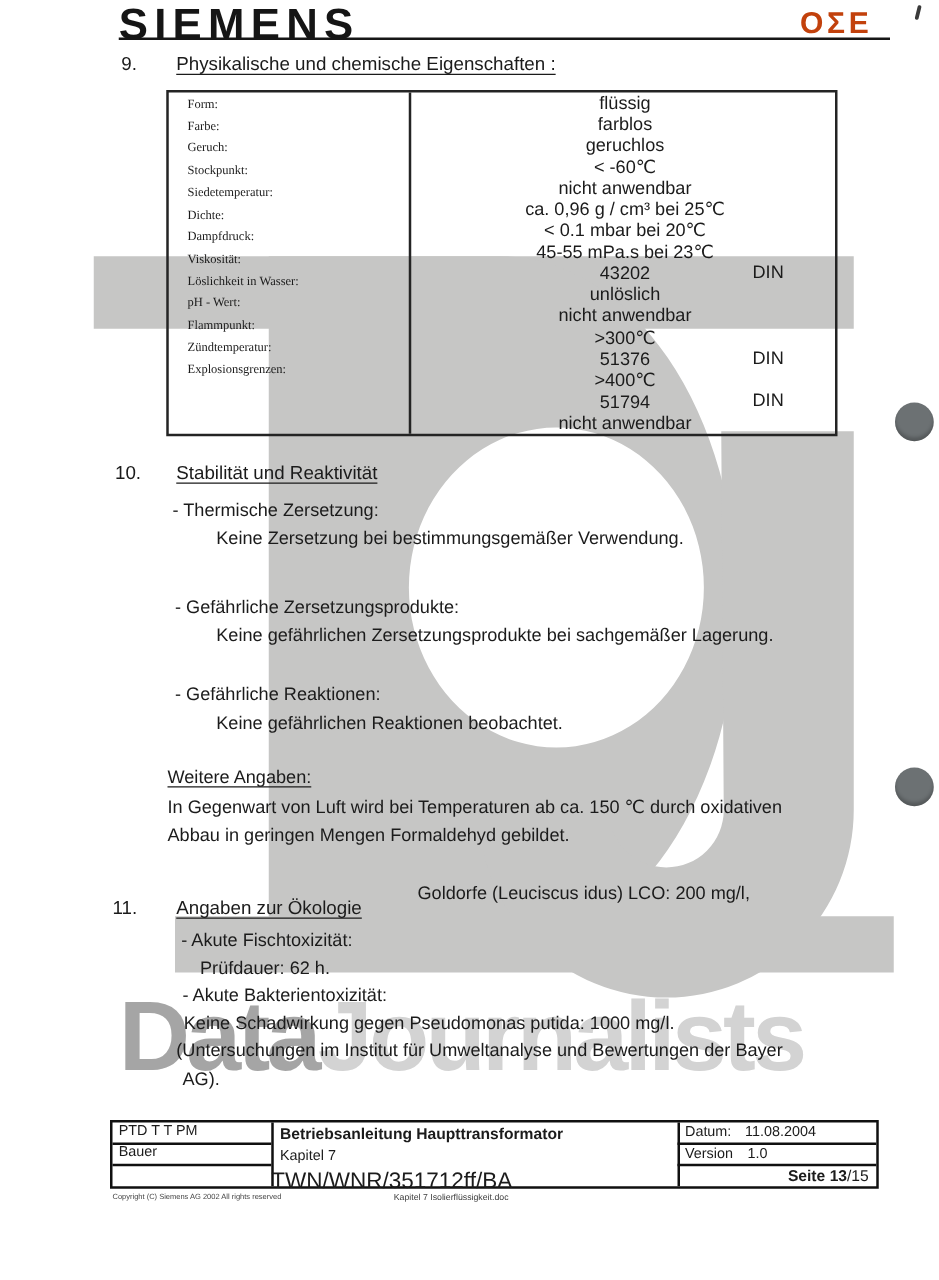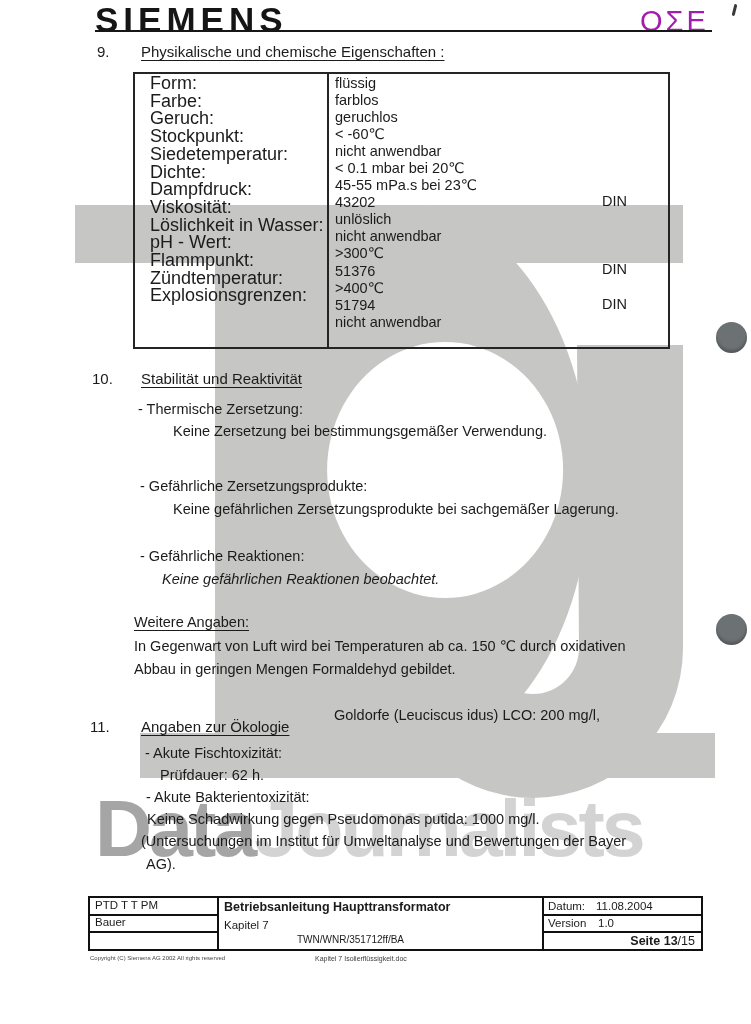--- a/index.html
+++ b/index.html
@@ -8,34 +8,34 @@
     font-family:"Liberation Sans","DejaVu Sans",sans-serif;color:#1b1b1b;
     overflow:hidden;-webkit-font-smoothing:antialiased;
   }
   .abs{position:absolute;}
   
   #wm-svg{position:absolute;left:0;top:0;z-index:0;}
   .wm-words{position:absolute;left:95px;top:789px;z-index:1;font-weight:bold;
     font-size:79px;letter-spacing:-3px;line-height:1;white-space:nowrap;}
   
   .brand{left:95px;top:0px;font-size:35px;font-weight:bold;letter-spacing:5px;color:#151515;z-index:2;}
-  .org{left:640px;top:5px;font-size:29px;font-weight:normal;letter-spacing:3px;color:#a21caf;z-index:2;}
+  .org{left:640px;top:5px;font-size:24px;font-weight:bold;letter-spacing:3px;color:#c2410c;z-index:2;}
   .header-rule{left:95px;top:30px;width:617px;height:2px;background:#161616;z-index:2;}
   .tick-mark{left:733px;top:4px;width:3px;height:12px;background:#3a3a3a;border-radius:2px;transform:rotate(14deg);z-index:2;}
   
   .t{position:absolute;font-size:14.5px;z-index:2;white-space:nowrap;}
   .sec-num{font-size:15px;}
   .sec-title{font-size:15px;text-decoration:underline;text-underline-offset:3px;}
   .u{text-decoration:underline;text-underline-offset:3px;}
   
   .props-table{left:133px;top:72px;width:537px;height:277px;border:2px solid #242424;z-index:2;box-sizing:border-box;background:transparent;}
   .props-divider{position:absolute;left:192px;top:0;bottom:0;width:2px;background:#242424;}
-  .tbl-labels{position:absolute;left:15px;top:1px;line-height:17.7px;font-size:18px;}
+  .tbl-labels{position:absolute;left:15px;top:1px;line-height:17.7px;font-size:10px;font-family:Liberation Serif, serif;}
   .tbl-values{position:absolute;left:200px;top:1px;line-height:17.05px;font-size:14.5px;width:330px;}
-  .vrow{position:relative;height:17.05px;white-space:nowrap;}
+  .vrow{position:relative;height:17.05px;white-space:nowrap;text-align:center;}
   .din{position:absolute;left:267px;top:16px;}
   
   .footer-box{left:88px;top:896px;width:615px;height:55px;border:2px solid #101010;z-index:2;box-sizing:border-box;font-size:11.5px;}
   .fline{position:absolute;background:#101010;}
   .f-col1-div{left:127px;top:0;bottom:0;width:2px;}
   .f-col2-div{left:452px;top:0;bottom:0;width:2px;}
   .f-row-l1{left:0;width:127px;top:16px;height:1.5px;}
   .f-row-l2{left:0;width:127px;top:33px;height:1.5px;}
   .f-row-r1{left:452px;right:0;top:16px;height:1.5px;}
   .f-row-r2{left:452px;right:0;top:33px;height:1.5px;}
@@ -93,20 +93,21 @@
       <div>Flammpunkt:</div>
       <div>Zündtemperatur:</div>
       <div>Explosionsgrenzen:</div>
     </div>
   <div class="tbl-values" id="tbl-values">
       <div class="vrow"><span>flüssig</span></div>
       <div class="vrow"><span>farblos</span></div>
       <div class="vrow"><span>geruchlos</span></div>
       <div class="vrow"><span>&lt; -60℃</span></div>
       <div class="vrow"><span>nicht anwendbar</span></div>
+      <div class="vrow"><span>ca. 0,96 g / cm³  bei 25℃</span></div>
       <div class="vrow"><span>&lt; 0.1 mbar bei 20℃</span></div>
       <div class="vrow"><span>45-55 mPa.s bei 23℃</span><span class="din">DIN</span></div>
       <div class="vrow"><span>43202</span></div>
       <div class="vrow"><span>unlöslich</span></div>
       <div class="vrow"><span>nicht anwendbar</span></div>
       <div class="vrow"><span>&gt;300℃</span><span class="din">DIN</span></div>
       <div class="vrow"><span>51376</span></div>
       <div class="vrow"><span>&gt;400℃</span><span class="din">DIN</span></div>
       <div class="vrow"><span>51794</span></div>
       <div class="vrow"><span>nicht anwendbar</span></div>
@@ -116,21 +117,21 @@
 <div class="t sec-num" style="left:92px;top:370px;">10.</div>
 <div class="t sec-title" style="left:141px;top:370px;">Stabilität und Reaktivität</div>
 
 <div class="t" style="left:138px;top:401px;">- Thermische Zersetzung:</div>
 <div class="t" style="left:173px;top:423px;">Keine Zersetzung bei bestimmungsgemäßer Verwendung.</div>
 
 <div class="t" style="left:140px;top:478px;">- Gefährliche Zersetzungsprodukte:</div>
 <div class="t" style="left:173px;top:501px;">Keine gefährlichen Zersetzungsprodukte bei sachgemäßer Lagerung.</div>
 
 <div class="t" style="left:140px;top:548px;">- Gefährliche Reaktionen:</div>
-<div class="t" style="left:162px;top:571px;font-style:italic;">Keine gefährlichen Reaktionen beobachtet.</div>
+<div class="t" style="left:173px;top:571px;">Keine gefährlichen Reaktionen beobachtet.</div>
 
 <div class="t u" style="left:134px;top:614px;">Weitere Angaben:</div>
 <div class="t" style="left:134px;top:638px;">In Gegenwart von Luft wird bei Temperaturen ab ca. 150 ℃ durch oxidativen</div>
 <div class="t" style="left:134px;top:661px;">Abbau in geringen Mengen Formaldehyd gebildet.</div>
 
 <div class="t sec-num" style="left:90px;top:718px;">11.</div>
 <div class="t sec-title" style="left:141px;top:718px;">Angaben zur Ökologie</div>
 
 <div class="t" style="left:145px;top:745px;">- Akute Fischtoxizität:</div>
 <div class="t" style="left:334px;top:707px;">Goldorfe (Leuciscus idus) LCO: 200 mg/l,</div>
@@ -147,21 +148,21 @@
   <div class="fline f-row-l1"></div>
   <div class="fline f-row-l2"></div>
   <div class="fline f-row-r1"></div>
   <div class="fline f-row-r2"></div>
 
   <div class="ftext" style="left:5px;top:1px;">PTD T T PM</div>
   <div class="ftext" style="left:5px;top:18px;">Bauer</div>
 
   <div class="ftext" style="left:134px;top:2px;font-weight:bold;font-size:12.5px;">Betriebsanleitung Haupttransformator</div>
   <div class="ftext" style="left:134px;top:21px;">Kapitel 7</div>
-  <div class="ftext" style="left:127px;top:36px;width:267px;text-align:center;font-size:10px;">TWN/WNR/351712ff/BA</div>
+  <div class="ftext" style="left:127px;top:36px;width:267px;text-align:left;font-size:18px;">TWN/WNR/351712ff/BA</div>
 
   <div class="ftext" style="left:458px;top:2px;">Datum:</div>
   <div class="ftext" style="left:506px;top:2px;">11.08.2004</div>
   <div class="ftext" style="left:458px;top:19px;">Version</div>
   <div class="ftext" style="left:508px;top:19px;">1.0</div>
   <div class="ftext" style="right:6px;top:36px;font-size:12.5px;">
     <span style="font-weight:bold;">Seite</span>
     <span style="font-weight:bold;">13</span><span>/15</span>
   </div>
 </div>

